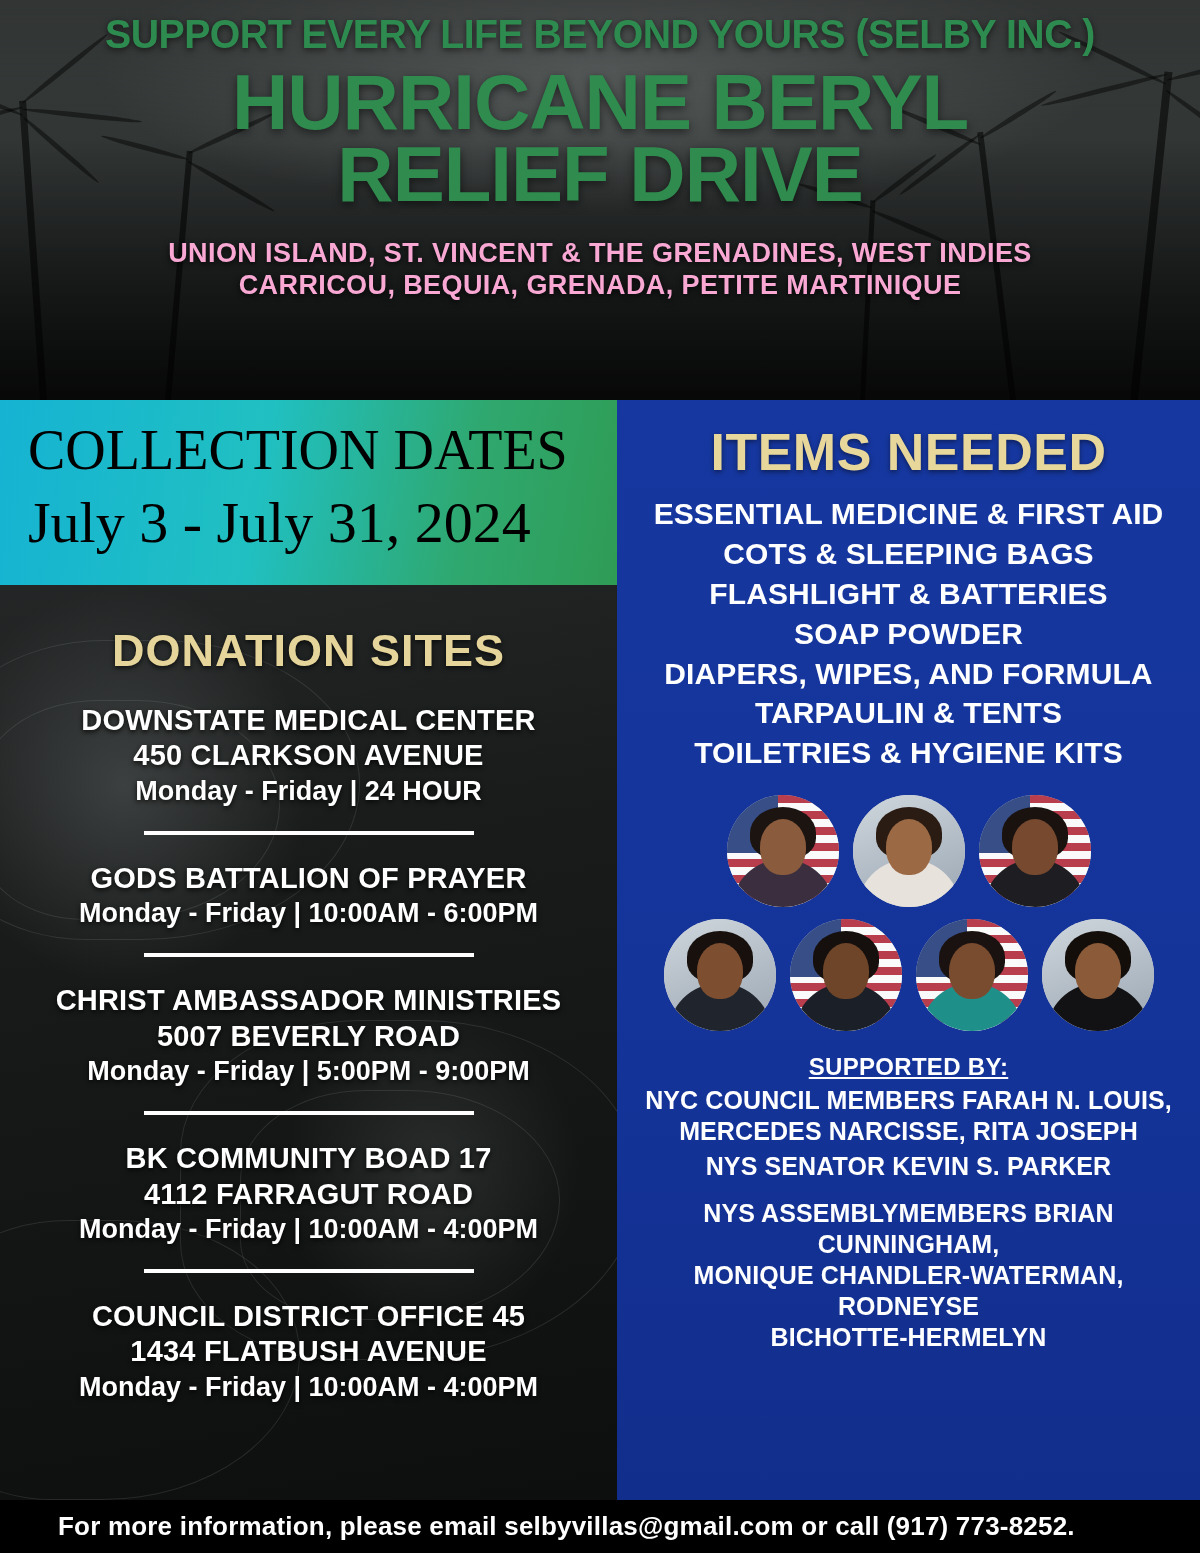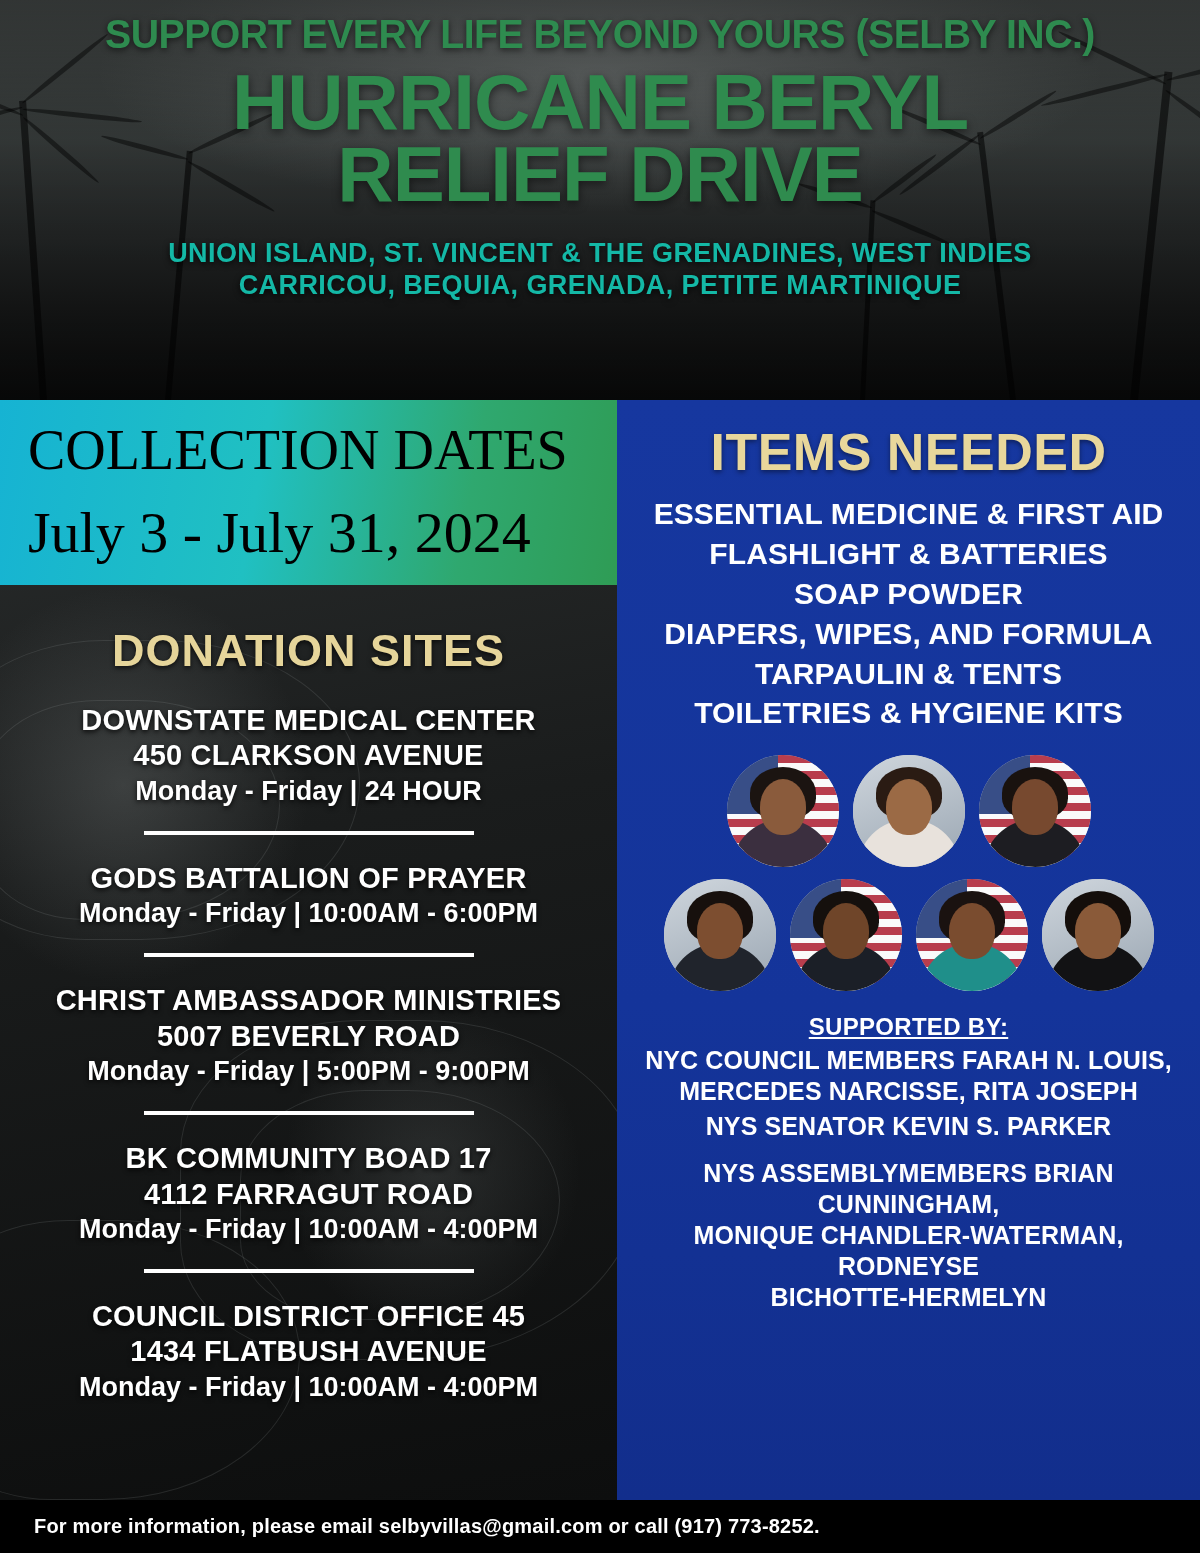--- a/index.html
+++ b/index.html
@@ -75,21 +75,21 @@
     font-size: 78px;
     line-height: 0.92;
     letter-spacing: -1px;
     text-transform: uppercase;
     margin-top: 10px;
     text-shadow: 0 3px 10px rgba(0,0,0,0.55);
   }
   .title-main .l2 { display: block; }
   .regions {
     margin-top: 26px;
-    color: #14b8a6;
+    color: #f9a8d4;
     font-weight: 800;
     font-size: 27px;
     line-height: 1.22;
     letter-spacing: 0.4px;
     text-transform: uppercase;
     text-shadow: 0 2px 6px rgba(0,0,0,0.8);
   }
 
   
   .body-split {
@@ -134,21 +134,21 @@
     color: #000;
     line-height: 1.0;
     white-space: nowrap;
   }
   .dates-range {
     font-family: "Liberation Serif", serif;
     font-weight: 400;
     font-size: 58px;
     color: #000;
     line-height: 1.05;
-    margin-top: 25px;
+    margin-top: 15px;
     white-space: nowrap;
   }
 
   .sites-wrap {
     position: relative;
     padding: 40px 30px 0 30px;
     text-align: center;
   }
   .sites-heading {
     color: #e6d59a;
@@ -301,22 +301,23 @@
     height: 53px;
     width: 100%;
     background: #000;
     display: flex;
     align-items: center;
     padding-left: 34px;
   }
   .footer-text {
     color: #ffffff;
     font-weight: 800;
-    font-size: 20px;
+    font-size: 26px;
     letter-spacing: 0.2px;
+    margin-left: 24px;
   }
 </style>
 </head>
 <body>
 
 <div class="flyer">
 
   <div class="header">
     <div class="header-bg"></div>
 
@@ -414,20 +415,21 @@
           <div class="site-addr">1434 FLATBUSH AVENUE</div>
           <div class="site-hours">Monday - Friday | 10:00AM - 4:00PM</div>
         </div>
       </div>
     </div>
 
     <div class="right-col">
       <div class="items-heading">ITEMS NEEDED</div>
       <ul class="items-list">
         <li>ESSENTIAL MEDICINE &amp; FIRST AID</li>
+        <li>COTS &amp; SLEEPING BAGS</li>
         <li>FLASHLIGHT &amp; BATTERIES</li>
         <li>SOAP POWDER</li>
         <li>DIAPERS, WIPES, AND FORMULA</li>
         <li>TARPAULIN &amp; TENTS</li>
         <li>TOILETRIES &amp; HYGIENE KITS</li>
       </ul>
 
       <div class="portraits">
         <div class="p-row row1">
           <div class="avatar">

